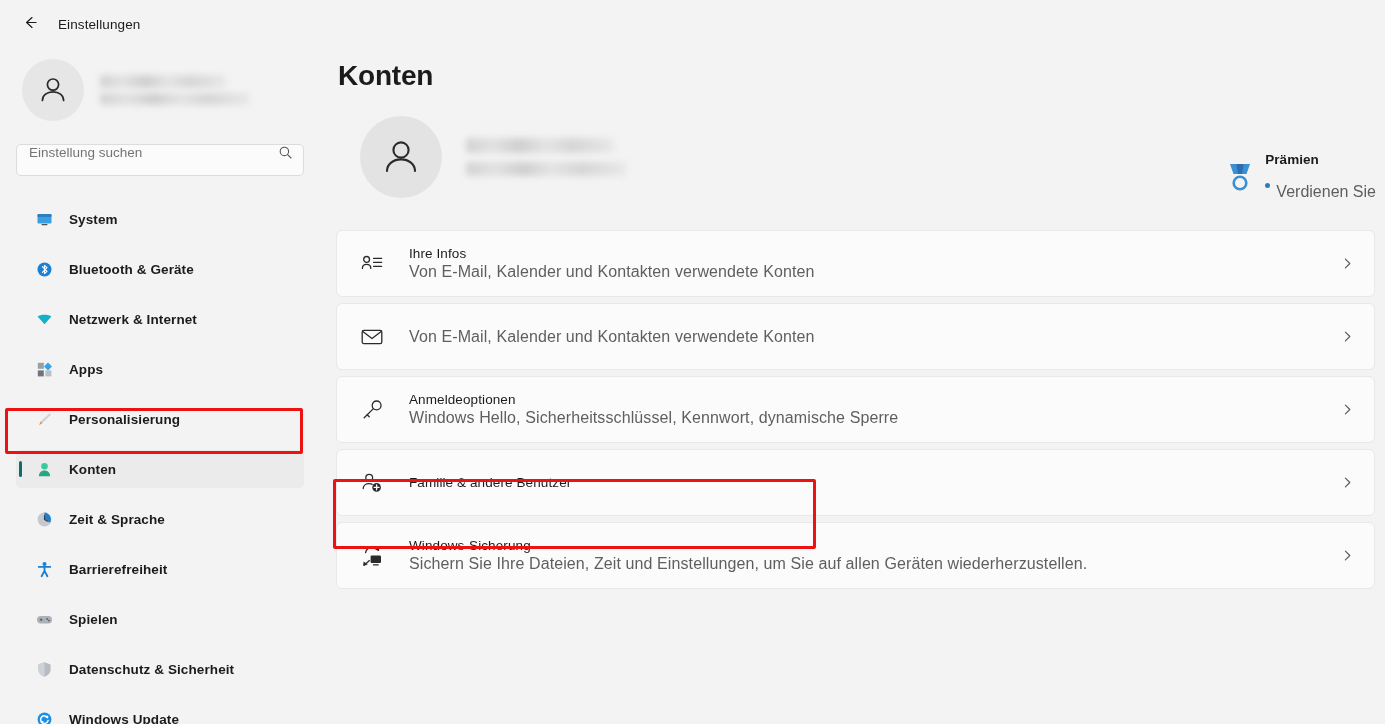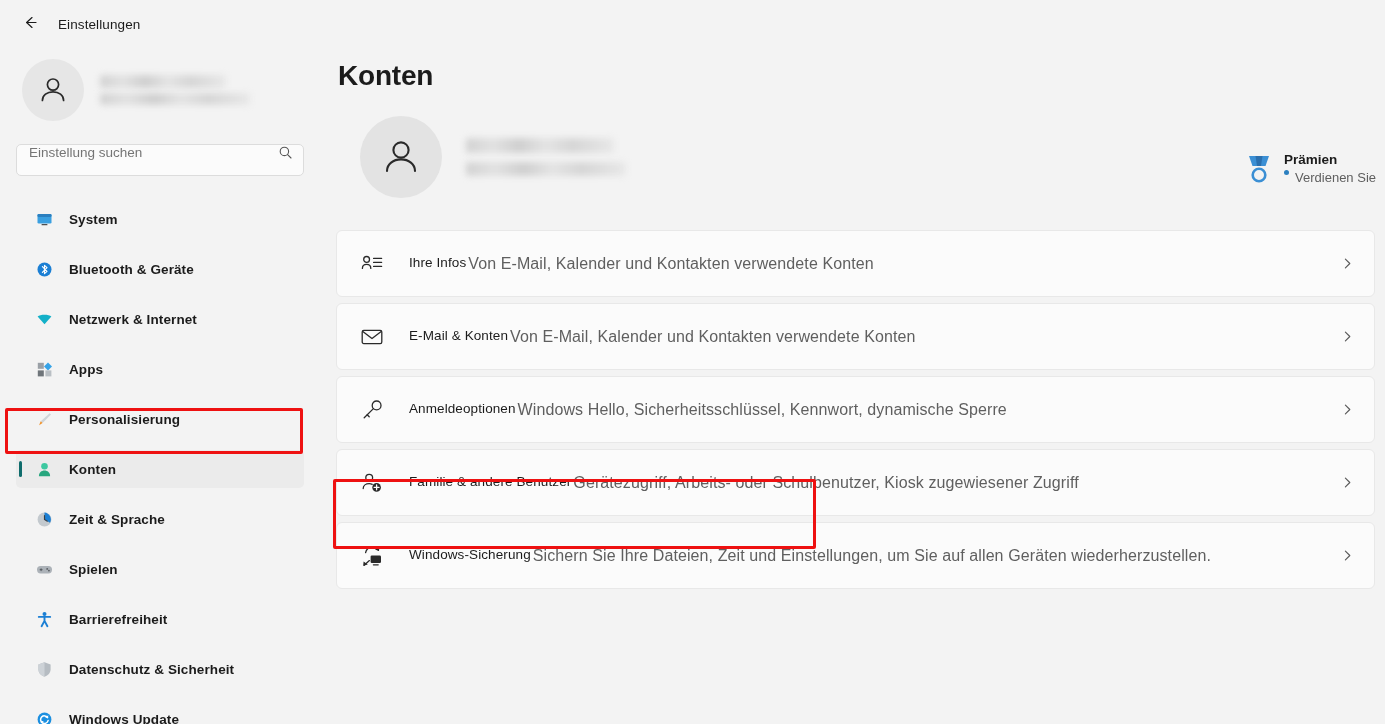--- a/index.html
+++ b/index.html
@@ -85,33 +85,33 @@
   }
   .acct-blurs { display: flex; flex-direction: column; gap: 9px; }
   .bl-3 { width: 148px; height: 15px; }
   .bl-4 { width: 160px; height: 14px; }
 
   .rewards {
     position: absolute; right: 9px; top: 104px;
     display: flex; align-items: center; gap: 12px;
   }
   .medal-icon { flex: 0 0 auto; display: flex; align-items: center; }
-  .rewards-texts { display: flex; flex-direction: column; gap: 3px; }
+  .rewards-texts { display: flex; flex-direction: column; gap: 16px; }
   .rewards-title { font-size: 13.5px; font-weight: 700; color: #1b1b1b; }
-  .rewards-sub { font-size: 13px; color: #5e5e5e; display: flex; align-items: flex-start; gap: 6px; }
+  .rewards-sub { font-size: 16px; color: #5e5e5e; display: flex; align-items: flex-start; gap: 6px; }
   .rw-dot { width: 5px; height: 5px; border-radius: 50%; background: #2b7fbf; flex: 0 0 auto; }
 
   .cards { margin-top: 30px; display: flex; flex-direction: column; gap: 6px; }
   .card {
     position: relative; height: 67px; background: #fbfbfb;
     border: 1px solid #e8e8e8; border-radius: 6px;
     display: flex; align-items: center; padding: 0 20px 0 22px; cursor: pointer;
   }
   .card-icon { width: 26px; height: 26px; flex: 0 0 auto; display: flex; align-items: center; justify-content: center; margin-right: 24px; }
-  .card-texts { display: flex; flex-direction: row; gap: 2px; flex: 1; min-width: 0; }
+  .card-texts { display: flex; flex-direction: column; gap: 2px; flex: 1; min-width: 0; }
   .card-title { font-size: 13.5px; color: #1b1b1b; letter-spacing: .1px; }
   .card-sub { font-size: 16px; color: #5f5f5f; letter-spacing: .1px; }
   .chevron { flex: 0 0 auto; display: flex; align-items: center; color: #5a5a5a; }
 
   
   .hl { position: absolute; border: 3px solid #ee1111; border-radius: 2px; pointer-events: none; z-index: 20; }
   #hl-konten { left: 5px; top: 408px; width: 298px; height: 46px; }
   #hl-familie { left: 333px; top: 479px; width: 483px; height: 70px; }
 </style>
 </head>
@@ -227,39 +227,39 @@
             <path d="M8.5 1.6 A6.9 6.9 0 0 1 14 11.8 L8.5 8.5 Z" fill="#1b7fd4"></path>
             <path d="M8.5 4.6 V8.5 L11.3 10.2" stroke="#3a3f44" stroke-width="1.15" fill="none" stroke-linecap="round"></path>
           </svg>
         </span>
         <span class="nav-label">Zeit &amp; Sprache</span>
       </div>
 
       <div class="nav-item">
         <span class="nav-icon">
           <svg width="17" height="17" viewBox="0 0 17 17">
+            <circle cx="8.5" cy="2.9" r="2" fill="#1b7fd4"></circle>
+            <path d="M2.8 5.9 H14.2" stroke="#1b7fd4" stroke-width="1.9" stroke-linecap="round"></path>
+            <path d="M8.5 5.9 V9.9 L5.6 15.2 M8.5 9.9 L11.4 15.2" stroke="#1b7fd4" stroke-width="1.9" fill="none" stroke-linecap="round" stroke-linejoin="round"></path>
+          </svg>
+        </span>
+        <span class="nav-label">Barrierefreiheit</span>
+      </div>
+
+      <div class="nav-item">
+        <span class="nav-icon">
+          <svg width="17" height="17" viewBox="0 0 17 17">
             <rect x="1" y="5" width="15" height="7.4" rx="3.6" fill="#acb2b8"></rect>
             <rect x="3.6" y="8.1" width="3" height="1.1" rx=".55" fill="#5c6166"></rect>
             <rect x="4.55" y="7.15" width="1.1" height="3" rx=".55" fill="#5c6166"></rect>
             <circle cx="11.2" cy="7.9" r=".95" fill="#5c6166"></circle>
             <circle cx="12.9" cy="9.6" r=".95" fill="#5c6166"></circle>
           </svg>
         </span>
         <span class="nav-label">Spielen</span>
-      </div>
-
-      <div class="nav-item">
-        <span class="nav-icon">
-          <svg width="17" height="17" viewBox="0 0 17 17">
-            <circle cx="8.5" cy="2.9" r="2" fill="#1b7fd4"></circle>
-            <path d="M2.8 5.9 H14.2" stroke="#1b7fd4" stroke-width="1.9" stroke-linecap="round"></path>
-            <path d="M8.5 5.9 V9.9 L5.6 15.2 M8.5 9.9 L11.4 15.2" stroke="#1b7fd4" stroke-width="1.9" fill="none" stroke-linecap="round" stroke-linejoin="round"></path>
-          </svg>
-        </span>
-        <span class="nav-label">Barrierefreiheit</span>
       </div>
 
       <div class="nav-item">
         <span class="nav-icon">
           <svg width="17" height="17" viewBox="0 0 17 17">
             <path d="M8.5 1.2 L14.6 3.6 V8.3 c0 4.2-3.3 6.4-6.1 7.5 C5.7 14.7 2.4 12.5 2.4 8.3 V3.6 Z" fill="#b6bcc2"></path>
             <path d="M8.5 1.2 L2.4 3.6 V8.3 c0 4.2 3.3 6.4 6.1 7.5 Z" fill="#cdd2d7"></path>
           </svg>
         </span>
         <span class="nav-label">Datenschutz &amp; Sicherheit</span>
@@ -336,21 +336,20 @@
       </div>
 
       <div class="card">
         <span class="card-icon">
           <svg width="24" height="24" viewBox="0 0 24 24" fill="none">
             <rect x="2.2" y="5.4" width="19.6" height="13.2" rx="1.6" stroke="#2a2a2a" stroke-width="1.3"></rect>
             <path d="M2.8 6.6 L12 13.6 L21.2 6.6" stroke="#2a2a2a" stroke-width="1.3" fill="none" stroke-linecap="round" stroke-linejoin="round"></path>
           </svg>
         </span>
         <div class="card-texts">
-          <div class="card-title">E-Mail &amp; Konten</div>
           <div class="card-sub">Von E-Mail, Kalender und Kontakten verwendete Konten</div>
         </div>
         <span class="chevron">
           <svg width="13" height="13" viewBox="0 0 13 13" fill="none">
               <path d="M4.4 2.2 L8.8 6.5 L4.4 10.8" stroke="currentColor" stroke-width="1.15" fill="none" stroke-linecap="round" stroke-linejoin="round"></path>
             </svg>
         </span>
       </div>
 
       <div class="card">
@@ -376,21 +375,20 @@
         <span class="card-icon">
           <svg width="24" height="24" viewBox="0 0 24 24" fill="none">
             <circle cx="9.2" cy="6.8" r="3.4" stroke="#2a2a2a" stroke-width="1.3"></circle>
             <path d="M3.2 17.6c0-3 2.7-4.9 6-4.9 1.1 0 2.1.2 3 .6" stroke="#2a2a2a" stroke-width="1.3" fill="none" stroke-linecap="round"></path>
             <circle cx="16.6" cy="16.4" r="4.3" fill="#2a2a2a"></circle>
             <path d="M16.6 14 V18.8 M14.2 16.4 H19" stroke="#fff" stroke-width="1.3" stroke-linecap="round"></path>
           </svg>
         </span>
         <div class="card-texts">
           <div class="card-title">Familie &amp; andere Benutzer</div>
-          <div class="card-sub">Gerätezugriff, Arbeits- oder Schulbenutzer, Kiosk zugewiesener Zugriff</div>
         </div>
         <span class="chevron">
           <svg width="13" height="13" viewBox="0 0 13 13" fill="none">
               <path d="M4.4 2.2 L8.8 6.5 L4.4 10.8" stroke="currentColor" stroke-width="1.15" fill="none" stroke-linecap="round" stroke-linejoin="round"></path>
             </svg>
         </span>
       </div>
 
       <div class="card">
         <span class="card-icon">

